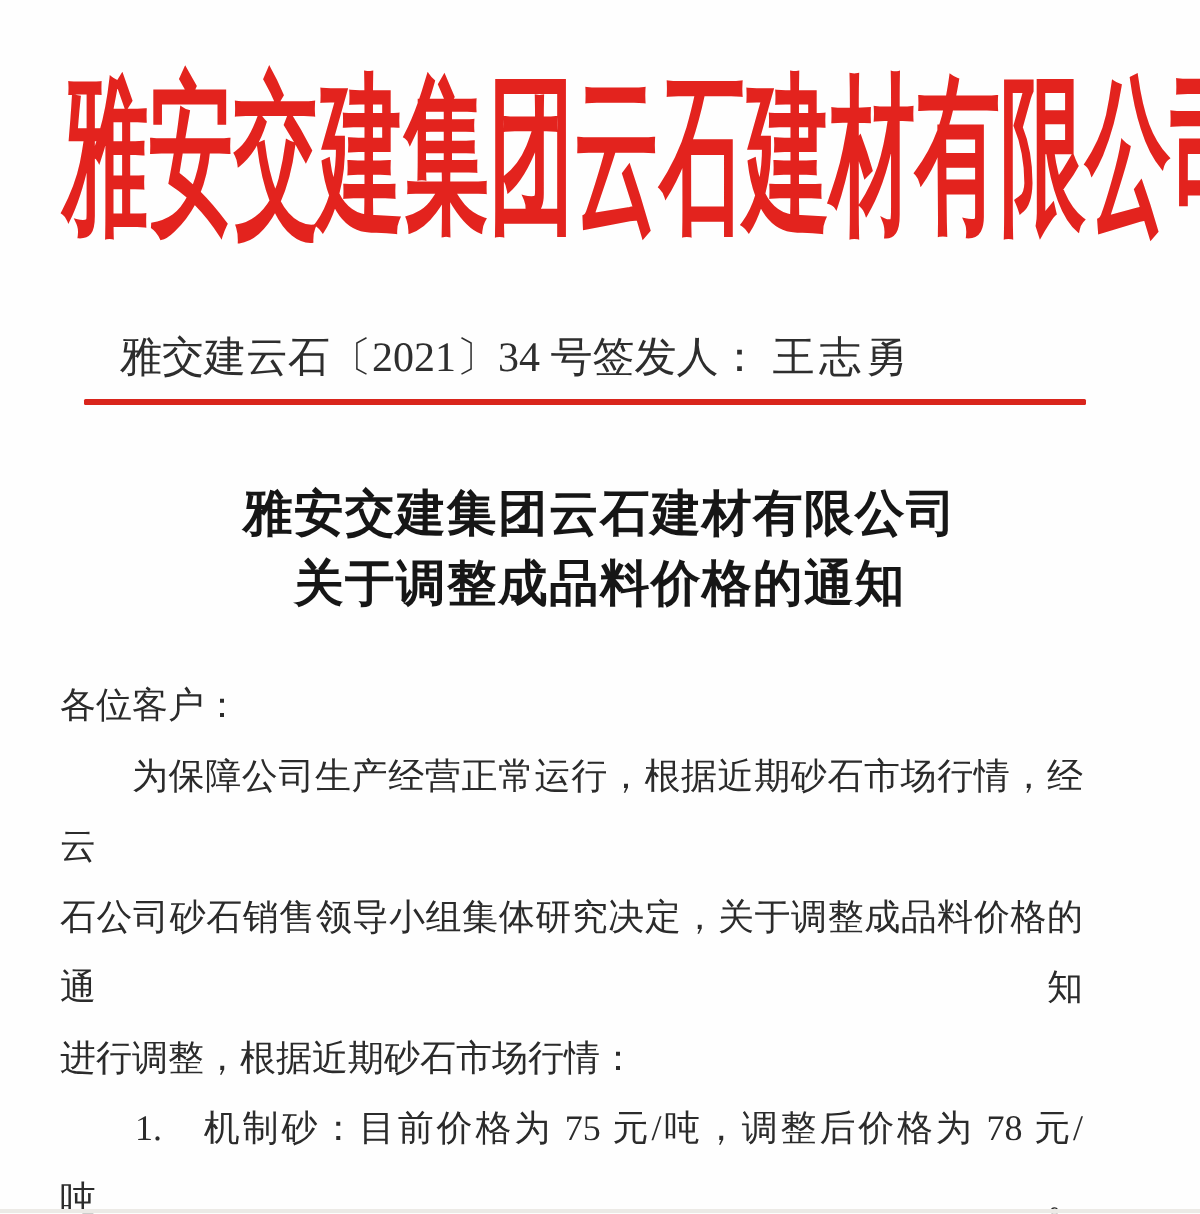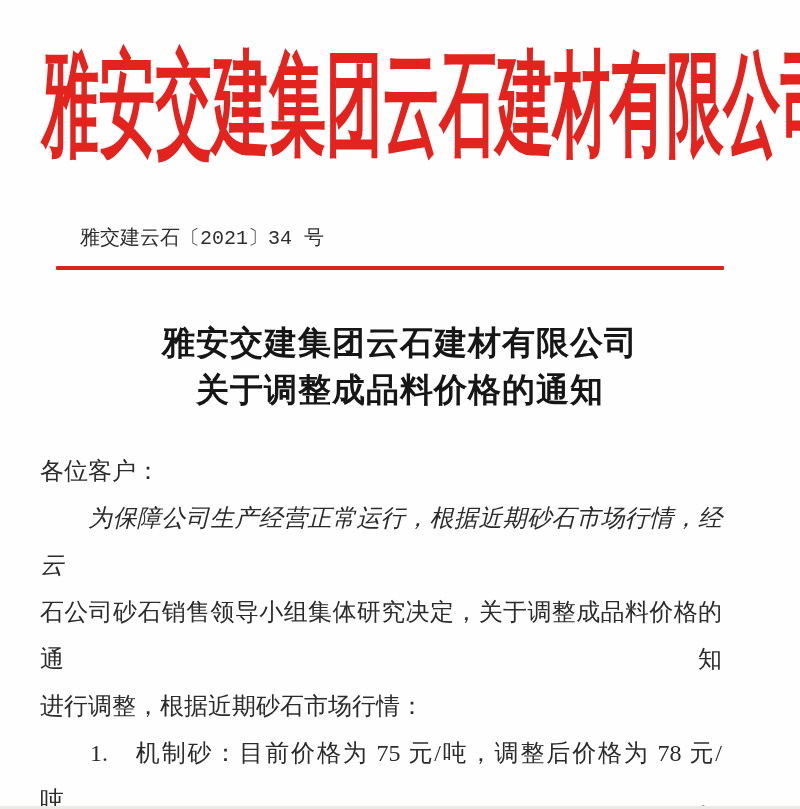--- a/index.html
+++ b/index.html
@@ -31,24 +31,23 @@
     color: #e3231e;
     letter-spacing: 0;
     transform: scale(0.568, 1.14);
     transform-origin: 0 0;
   }
   
   .docnum-row {
     display: flex;
     align-items: baseline;
     margin: 58px 80px 0 80px;
-    font-size: 20px;
+    font-size: 28px;
     line-height: 30px;
     color: #2e2e2e;
-    font-family: Liberation Mono, monospace;
   }
   .issuer-label { margin-right: 8px; }
   .issuer-name { letter-spacing: 3px; }
   
   .red-rule {
     height: 4px;
     background: #d9251c;
     margin: 12px 76px 0 56px;
     border-radius: 1px;
   }
@@ -70,21 +69,21 @@
     color: #2b2b2b;
   }
   .line {
     text-align: justify;
     text-align-last: justify;
   }
   .line.left {
     text-align: right;
     text-align-last: left;
   }
-  .indent { text-indent: 2em; font-style: italic; }
+  .indent { text-indent: 2em; }
   .item-indent { text-indent: 50px; }
   .num { margin-right: 26px; }
   
   .page-bottom-edge {
     position: absolute;
     left: 0;
     right: 0;
     bottom: 0;
     height: 3px;
     background: #eceae6;
@@ -94,20 +93,23 @@
 <body>
 
 <div class="page">
 
   <div class="red-head">
     <span class="red-head-inner">雅安交建集团云石建材有限公司</span>
   </div>
 
   <div class="docnum-row">
     <span>雅交建云石〔2021〕34 号</span>
+    <span>
+      <span class="issuer-label">签发人：</span><span class="issuer-name">王志勇</span>
+    </span>
   </div>
 
   <div class="red-rule"></div>
 
   <div class="doc-title">
     <div>雅安交建集团云石建材有限公司</div>
     <div>关于调整成品料价格的通知</div>
   </div>
 
   <div class="body-block">

